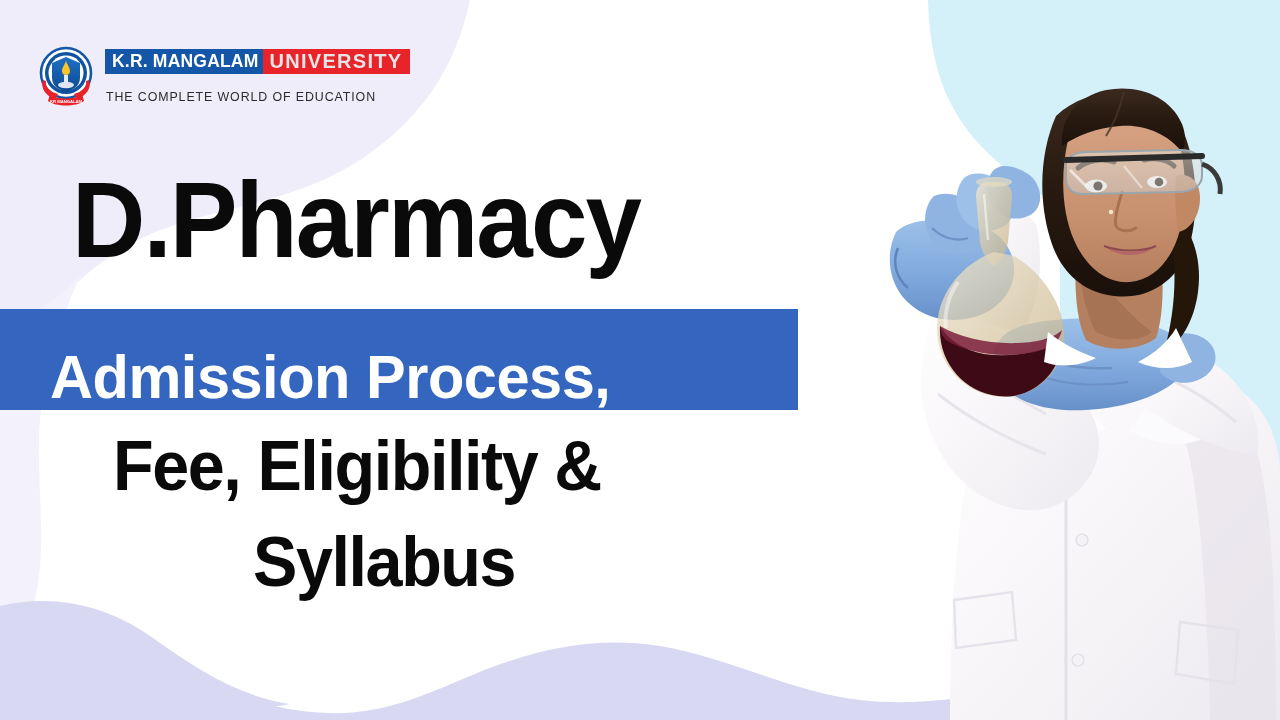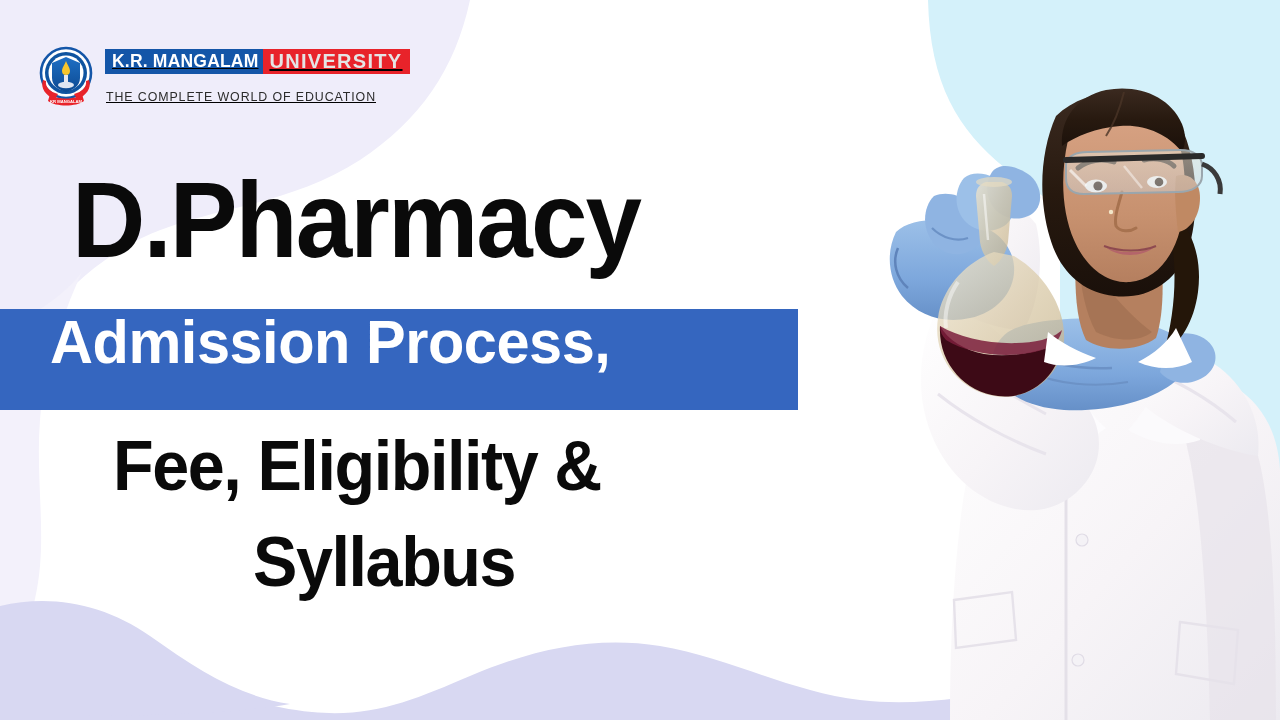--- a/index.html
+++ b/index.html
@@ -25,21 +25,21 @@
   
   .logo-block {
     position:absolute;
     left:36px; top:44px;
     display:flex;
     align-items:center;
     gap:9px;
     z-index:6;
   }
   .crest { width:60px; height:64px; display:block; }
-  .wordmark { display:flex; flex-direction:column; align-items:flex-start;text-decoration:underline; }
+  .wordmark { display:flex; flex-direction:column; align-items:flex-start; }
   .wordmark-row { display:flex; height:25px; }
   .wm-a {
     background:#1456a8; color:#ffffff;
     font-size:17.5px; font-weight:bold; letter-spacing:.2px;
     padding:3px 5px 3px 7px; line-height:19px; white-space:nowrap;
   }
   .wm-b {
     background:#e8232a; color:#e5e5e5;
     font-size:20px; font-weight:bold; letter-spacing:1.3px;
     padding:3px 7px 3px 6px; line-height:19px; white-space:nowrap;
@@ -59,21 +59,21 @@
     letter-spacing:-2px;
     font-family:"Liberation Sans Narrow","Liberation Sans",sans-serif;
     transform:scaleX(.94); transform-origin:left center;
     white-space:nowrap;
   }
 
   .h-band {
     position:absolute; left:0; top:309px;
     width:798px; height:101px;
     background:#3566bf;
-    display:flex; align-items:flex-start;
+    display:flex; align-items:flex-end;
   }
   .h-band-text {
     color:#ffffff;
     font-size:62px; line-height:66px;
     font-weight:bold; letter-spacing:-.5px;
     margin-left:50px;
     font-family:"Liberation Sans Narrow","Liberation Sans",sans-serif;
     transform:scaleX(.96); transform-origin:left center;
     white-space:nowrap;
   }

